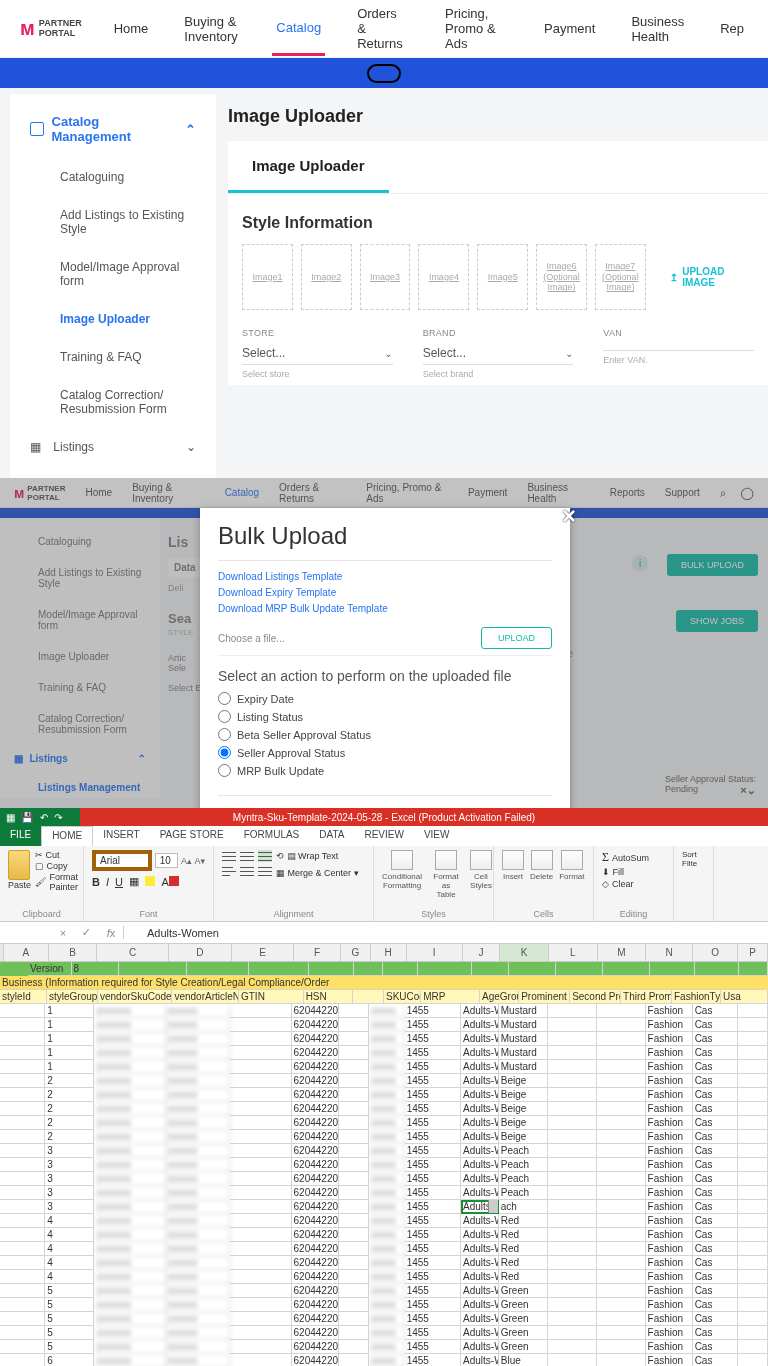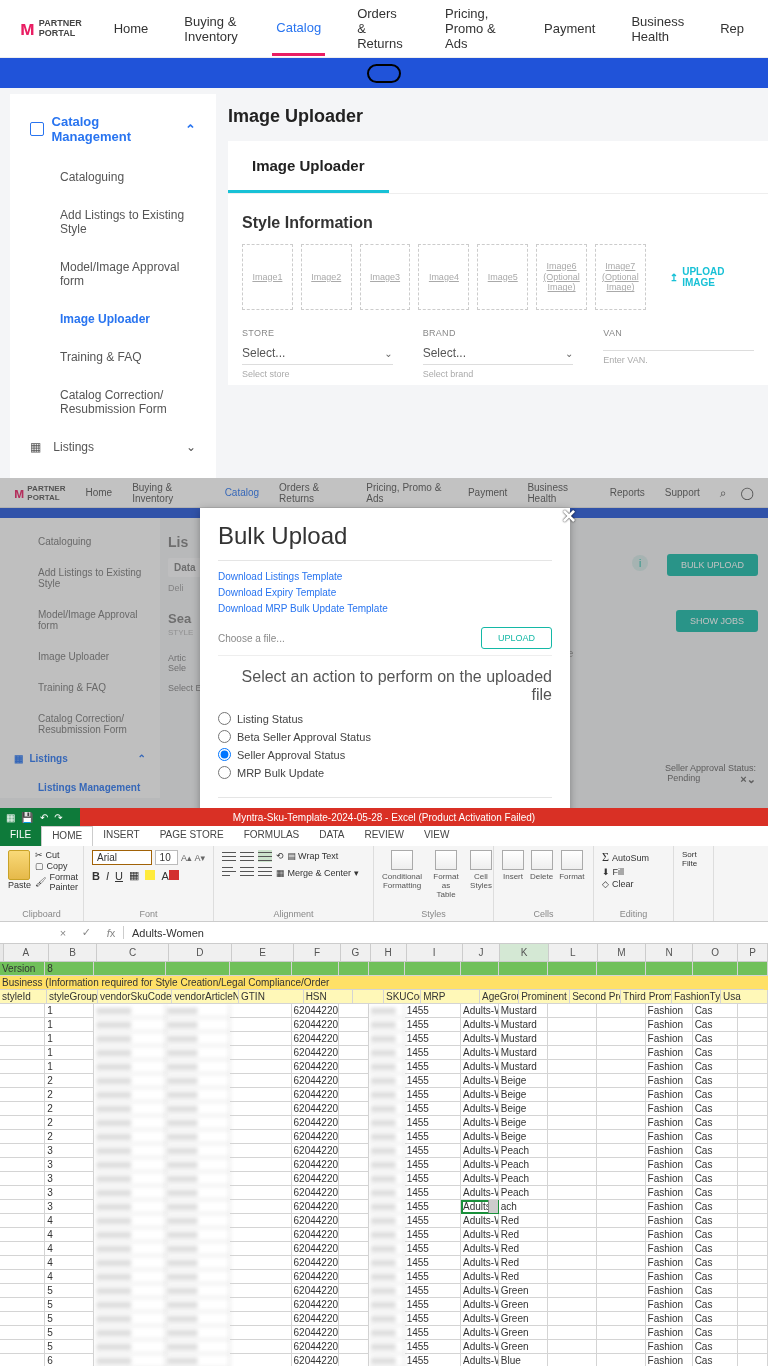--- a/index.html
+++ b/index.html
@@ -54,32 +54,32 @@
   .s2-sb-item { padding: 10px 14px 10px 38px; color: #777; }
   .s2-sb-item.bold { color: #2874f0; font-weight: 700; }
   .s2-sb-header { display: flex; align-items: center; padding: 8px 14px; color: #2874f0; font-weight: 600; gap: 6px; font-size: 10px; }
   .s2-content { flex: 1; padding: 8px; position: relative; }
   .s2-content .dim { opacity: 0.6; }
   .s2-label { font-size: 9px; color: #666; margin: 6px 0 2px; }
   .s2-btn-teal { background: #14b8a6; color: #fff; font-size: 9px; padding: 6px 14px; border-radius: 3px; position: absolute; }
   .bulk-btn { right: 10px; top: 36px; }
   .jobs-btn { right: 10px; top: 92px; }
   .info-circle { position: absolute; right: 120px; top: 37px; width: 16px; height: 16px; border-radius: 50%; background: #d4e9e6; color: #14b8a6; display: flex; align-items: center; justify-content: center; font-size: 10px; }
-  .s2-status-block { position: absolute; right: 12px; bottom: 12px; font-size: 9px; color: #666; text-align: right; }
+  .s2-status-block { position: absolute; right: 12px; bottom: 1px; font-size: 9px; color: #666; text-align: left; }
   .s2-status-block .x { float: right; margin-left: 40px; font-size: 11px; font-weight: bold; }
   .dim-overlay { position: absolute; inset: 0; background: rgba(80,80,80,0.35); }
   .modal { position: absolute; left: 200px; top: 30px; width: 370px; background: #fff; box-shadow: 0 2px 8px rgba(0,0,0,0.3); padding: 14px 18px 18px; }
   .modal-close { position: absolute; right: -6px; top: -6px; color: #fff; font-size: 24px; font-weight: bold; cursor: pointer; text-shadow: 0 0 2px #000; }
   .modal-title { font-size: 24px; font-weight: 400; margin-bottom: 10px; }
   .modal-divider { border-top: 1px solid #e5e5e5; margin: 6px 0 8px; }
   .modal-link { color: #2874f0; font-size: 10px; line-height: 1.6; cursor: pointer; display: block; }
   .file-row { display: flex; align-items: center; justify-content: space-between; margin-top: 10px; border-bottom: 1px solid #eee; padding-bottom: 6px; }
   .file-row .lbl { font-size: 10px; color: #888; }
   .upload-btn { border: 1px solid #14b8a6; color: #14b8a6; font-size: 9px; padding: 5px 16px; border-radius: 3px; cursor: pointer; background: #fff; }
-  .action-text { font-size: 16px; color: #555; margin: 12px 0 8px; text-align: right; }
+  .action-text { font-size: 14px; color: #555; margin: 12px 0 8px; }
   .radio-row { display: flex; align-items: center; gap: 6px; font-size: 11px; color: #444; margin: 5px 0; }
   .radio-row input { margin: 0; }
 
   
   .excel { background: #fff; }
   .excel-titlebar { background: #d93025; color: #fff; height: 18px; display: flex; align-items: center; font-size: 10px; position: relative; }
   .excel-titlebar .qat { width: 80px; background: #0e7a3a; height: 18px; display: flex; align-items: center; gap: 6px; padding-left: 6px; font-size: 10px; }
   .excel-titlebar .title-center { position: absolute; left: 50%; transform: translateX(-50%); }
   .menu-tabs { display: flex; height: 20px; align-items: stretch; font-size: 10px; }
   .menu-tab { padding: 3px 10px; color: #444; cursor: pointer; }
@@ -88,21 +88,21 @@
   .ribbon { height: 76px; background: #f5f5f5; border-bottom: 1px solid #ccc; display: flex; font-size: 9px; }
   .rb-group { border-right: 1px solid #ddd; padding: 4px 8px 2px; display: flex; flex-direction: column; justify-content: space-between; }
   .rb-group-title { text-align: center; color: #888; font-size: 9px; }
   .rb-clipboard { width: 84px; }
   .rb-clipboard .top { display: flex; gap: 4px; }
   .paste-icon { width: 22px; height: 30px; background: linear-gradient(#f9d978,#e6b94a); border: 1px solid #c9a227; border-radius: 2px; }
   .clip-col { display: flex; flex-direction: column; gap: 1px; font-size: 9px; }
   .clip-col span { display: flex; align-items: center; gap: 3px; }
   .rb-font { width: 130px; }
   .font-row1 { display: flex; gap: 3px; align-items: center; }
-  .font-sel { border: 1px solid #a16207; background: #fff; padding: 1px 4px; font-size: 10px; width: 62px; }
+  .font-sel { border: 4px solid #a16207; background: #fff; padding: 1px 4px; font-size: 10px; width: 62px; }
   .size-sel { border: 1px solid #bbb; background: #fff; padding: 1px 4px; font-size: 10px; width: 24px; }
   .sm-btn { font-size: 9px; color: #666; }
   .font-row2 { display: flex; gap: 6px; align-items: center; margin-top: 4px; font-size: 11px; }
   .font-row2 .b { font-weight: bold; } .font-row2 .i { font-style: italic; } .font-row2 .u { text-decoration: underline; }
   .color-sq { width: 10px; height: 10px; display: inline-block; }
   .rb-align { width: 160px; }
   .align-grid { display: flex; gap: 4px; flex-wrap: wrap; align-items: center; }
   .align-icn { width: 14px; height: 12px; display: inline-flex; flex-direction: column; justify-content: space-around; }
   .align-icn span { height: 1px; background: #555; }
   .align-icn.sel { background: #cde4cd; }
@@ -113,30 +113,30 @@
   .rb-styles { width: 110px; display: flex; gap: 6px; }
   .style-col { display: flex; flex-direction: column; align-items: center; gap: 2px; font-size: 8px; color: #555; text-align: center; }
   .style-icn { width: 22px; height: 20px; border: 1px solid #aaa; background: linear-gradient(#fff,#eee); }
   .rb-cells { width: 110px; display: flex; gap: 6px; }
   .rb-editing { width: 80px; font-size: 9px; }
   .edit-row { display: flex; align-items: center; gap: 3px; margin-bottom: 2px; }
   .sigma { font-family: serif; font-size: 12px; }
   .formula-bar { display: flex; height: 22px; border-bottom: 1px solid #ccc; align-items: center; font-size: 11px; }
   .name-box { width: 52px; border-right: 1px solid #ccc; padding-left: 6px; display: flex; align-items: center; }
   .fx-icons { width: 72px; display: flex; align-items: center; justify-content: space-around; color: #888; border-right: 1px solid #ccc; }
-  .fx-val { padding-left: 8px; }
+  .fx-val { padding-left: 8px; margin-left: 15px; }
   
   .grid-wrap { overflow: hidden; }
   .col-headers { display: flex; height: 18px; background: #f0f0f0; font-size: 10px; }
   .row-hdr-spacer { width: 4px; background: #e8e8e8; border-right: 1px solid #ccc; border-bottom: 1px solid #ccc; }
   .col-h { border-right: 1px solid #ccc; border-bottom: 1px solid #ccc; display: flex; align-items: center; justify-content: center; color: #555; }
   .col-h.sel { background: #d4e8d4; }
   .grid-body { font-size: 10px; }
   .g-row { display: flex; height: 14px; }
-  .g-row.version { background: #70c05a; }
+  .g-row.version { background: #70c05a; padding-left: 28px; }
   .g-row.section { background: #ffe066; }
   .g-row.header { background: #fff8b8; }
   .cell { border-right: 1px solid #d4d4d4; border-bottom: 1px solid #d4d4d4; padding-left: 2px; overflow: hidden; white-space: nowrap; text-overflow: clip; display: flex; align-items: center; }
   .sel-cell { outline: 2px solid #1a8f3a; outline-offset: -2px; position: relative; background: #fff; }
   .sel-cell::after { content: ""; position: absolute; right: -1px; top: -1px; width: 10px; height: 14px; background: #ccc; border-left: 1px solid #888; }
   .blur { filter: blur(2.2px); color: #999; }
   
   
   .cA{width:48px}.cB{width:52px}.cC{width:76px}.cD{width:68px}.cE{width:66px}.cF{width:50px}.cG{width:32px}.cH{width:38px}.cI{width:60px}.cJ{width:40px}.cK{width:52px}.cL{width:52px}.cM{width:52px}.cN{width:50px}.cO{width:48px}.cP{width:32px}
 </style>
@@ -299,20 +299,24 @@
     <a class="modal-link">Download Expiry Template</a>
     <a class="modal-link">Download MRP Bulk Update Template</a>
     <div class="file-row">
       <span class="lbl">Choose a file...</span>
       <span class="upload-btn">UPLOAD</span>
     </div>
     <div class="action-text">Select an action to perform on the uploaded file</div>
     <div id="radio-list">
         <div class="radio-row">
           <input type="radio" name="act" style="">
+          <span>Expiry Date</span>
+        </div>
+        <div class="radio-row">
+          <input type="radio" name="act" style="">
           <span>Listing Status</span>
         </div>
         <div class="radio-row">
           <input type="radio" name="act" style="">
           <span>Beta Seller Approval Status</span>
         </div>
         <div class="radio-row">
           <input type="radio" name="act" checked="" style="">
           <span>Seller Approval Status</span>
         </div>

